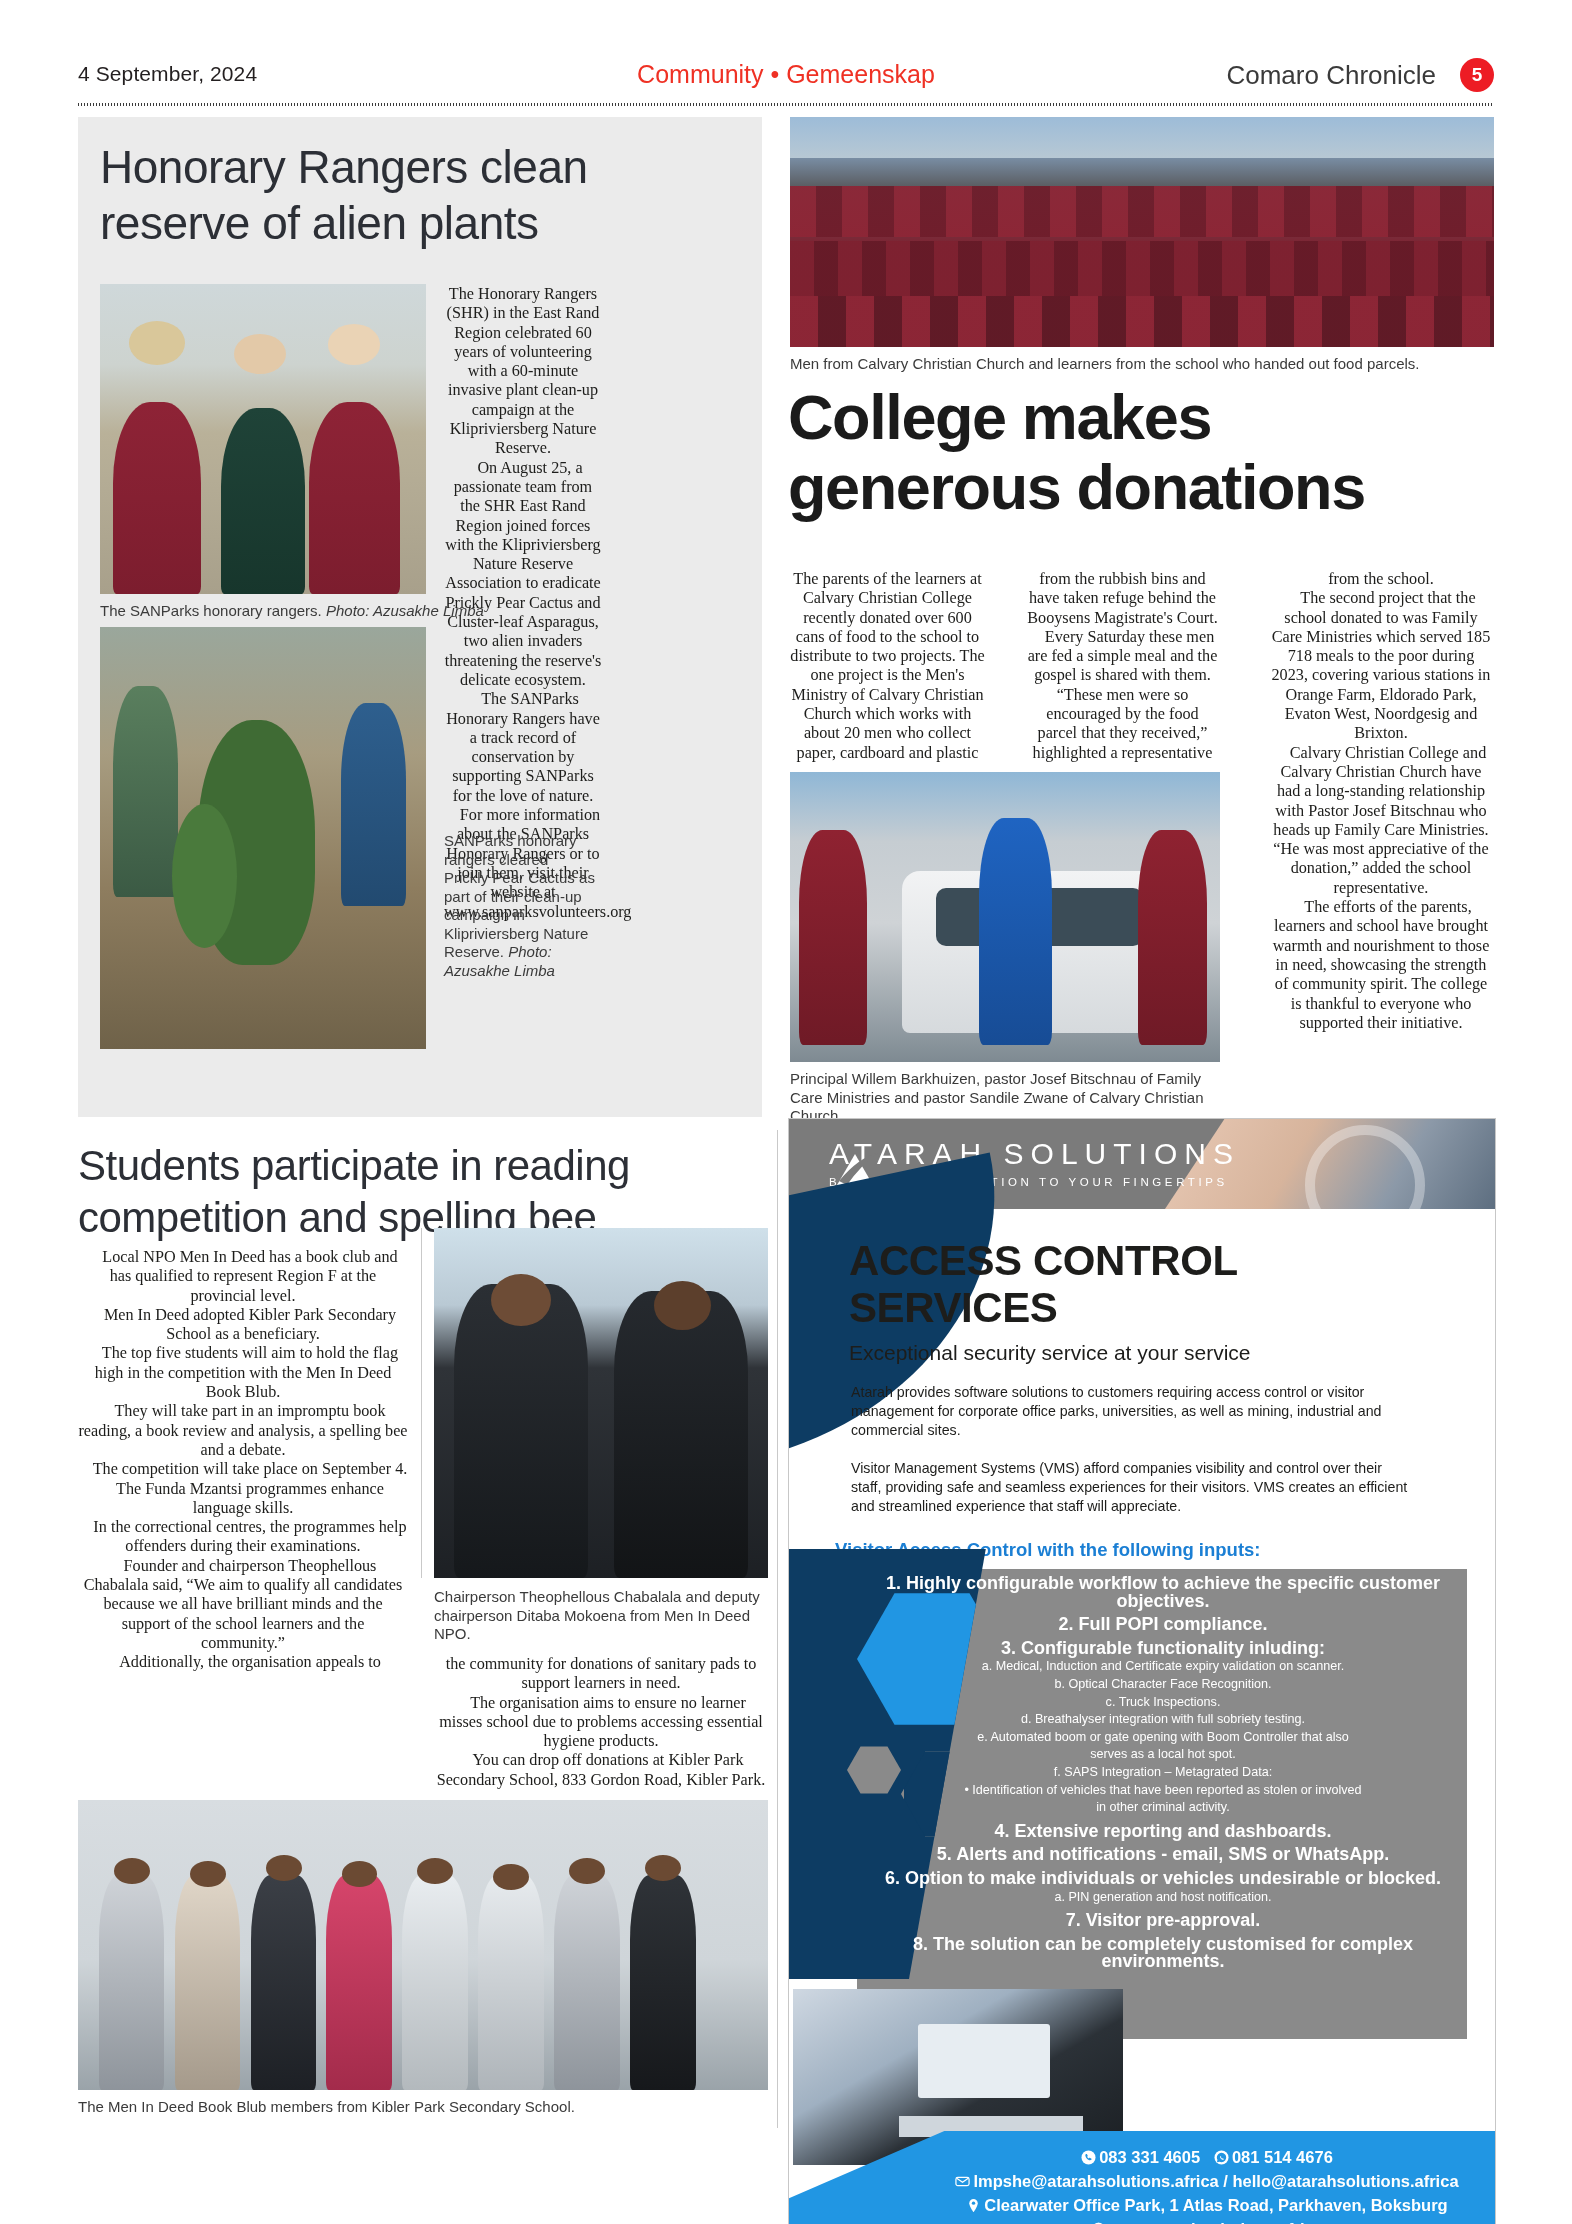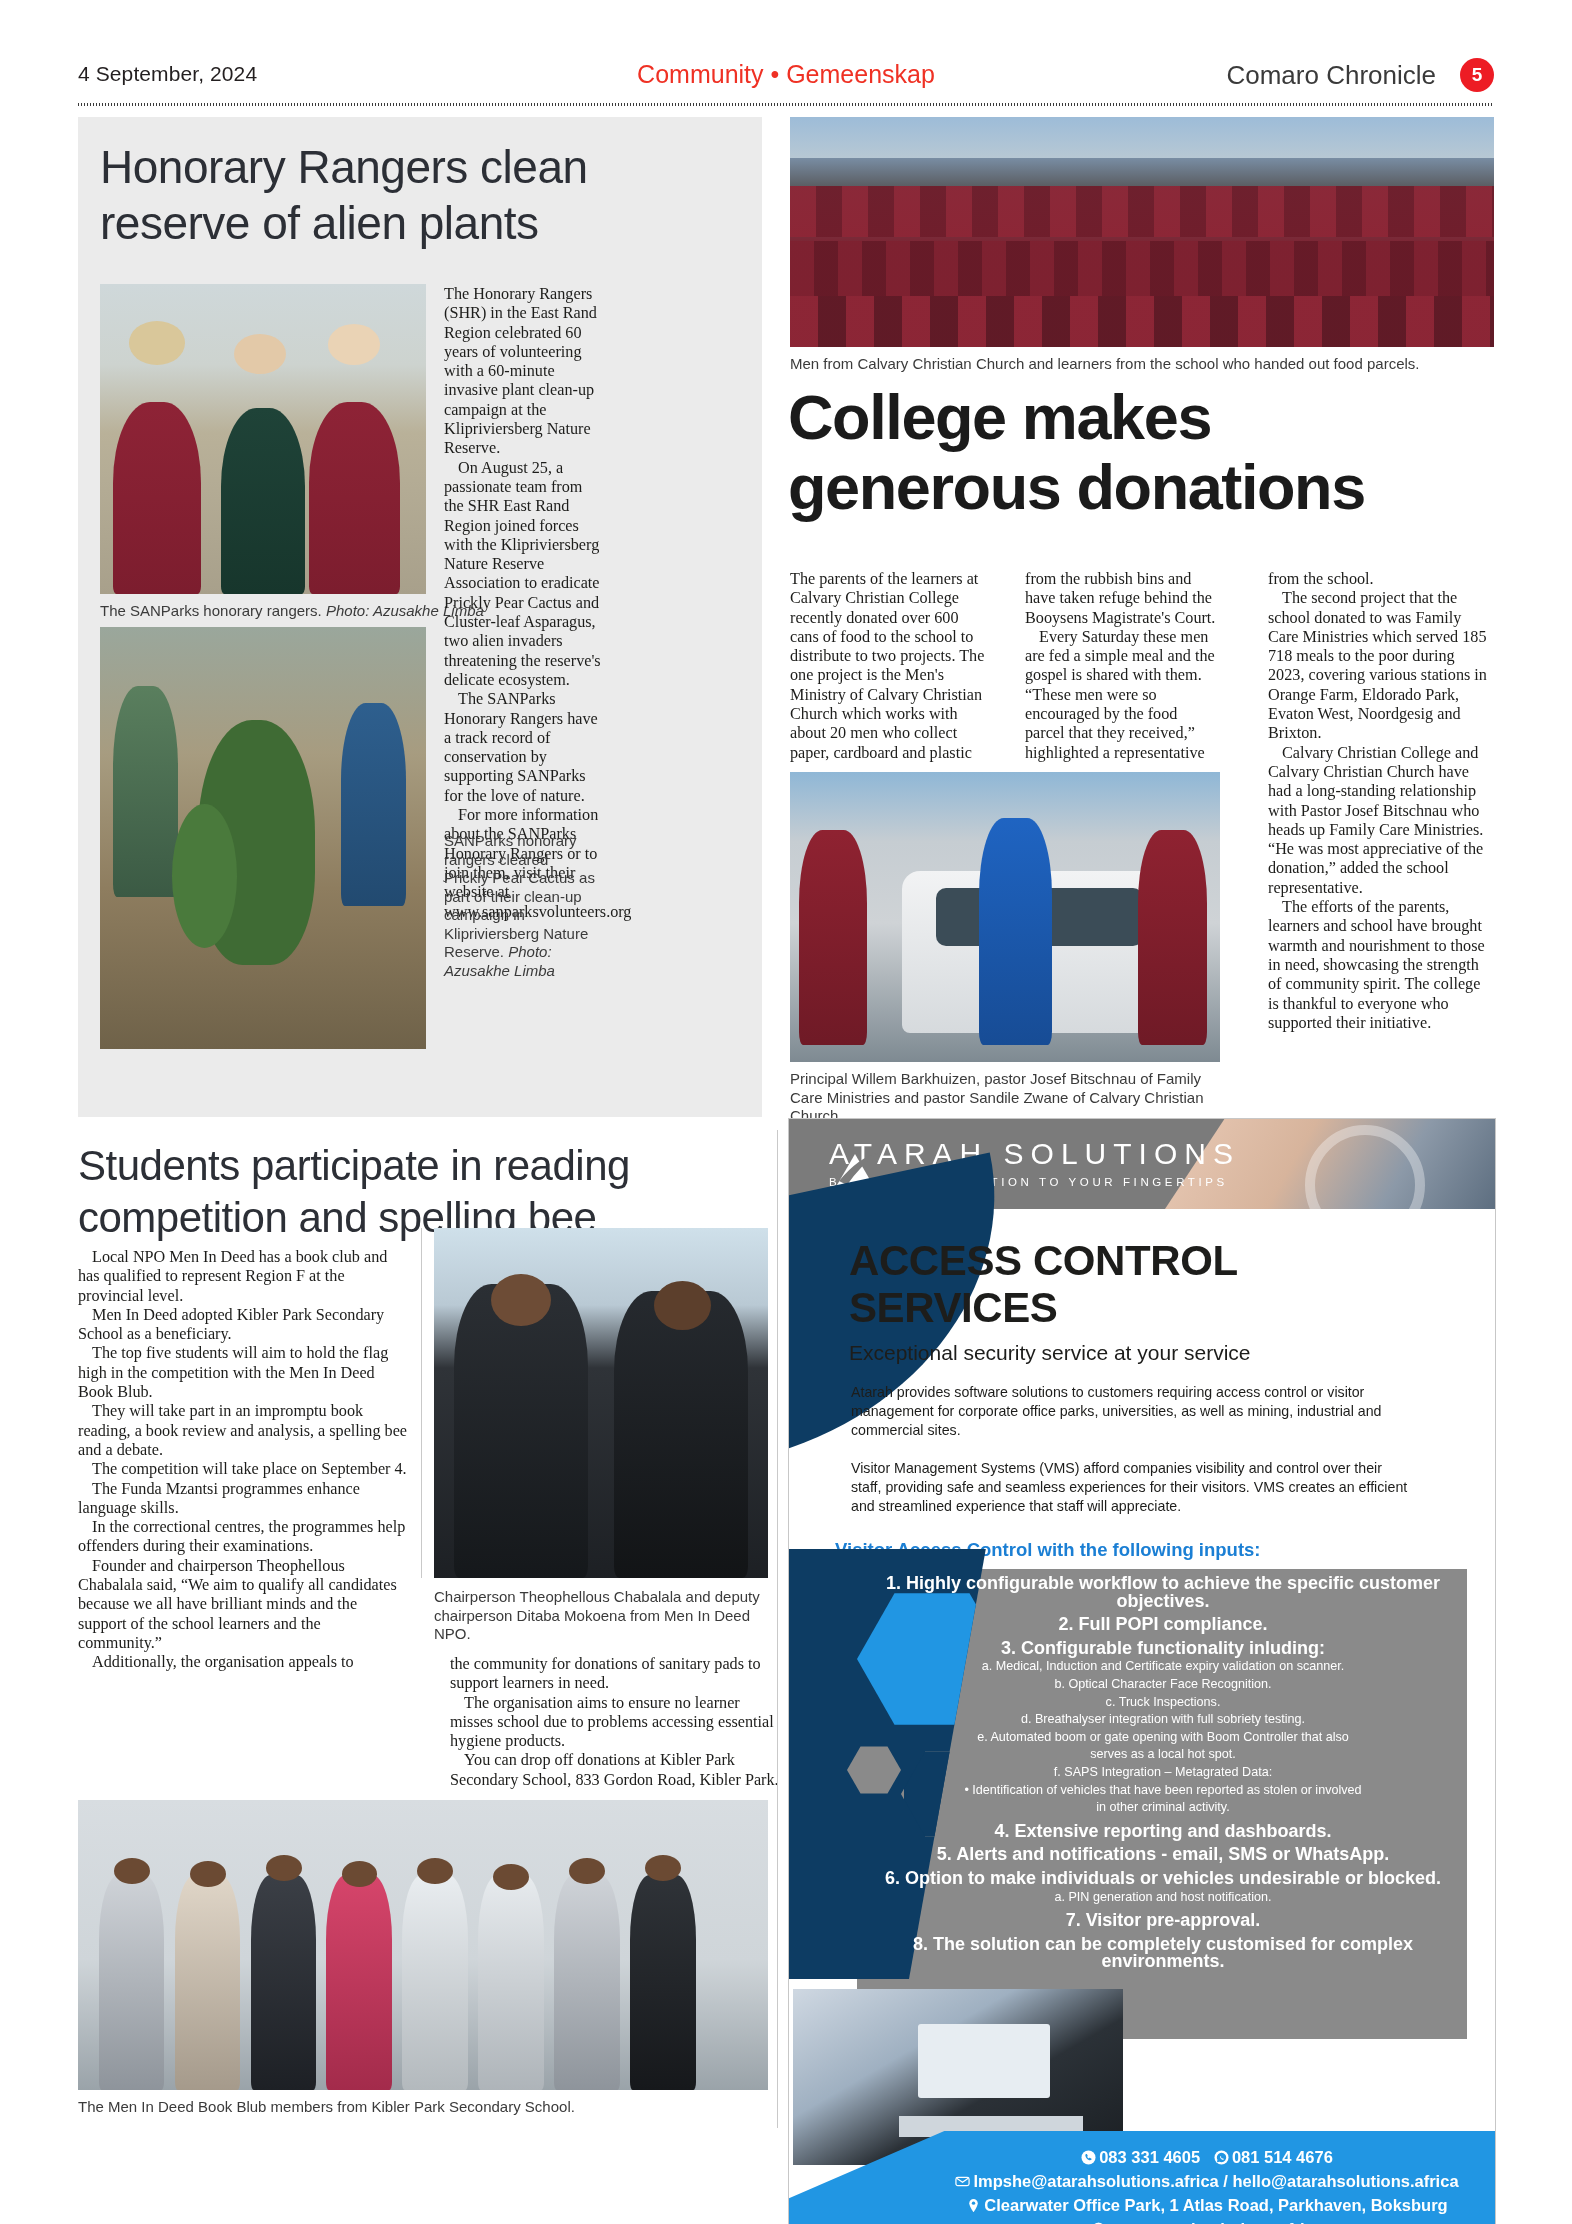--- a/index.html
+++ b/index.html
@@ -45,21 +45,21 @@
   
   .grayblock { background: #ebebeb; }
   .headline {
     font-family: "Liberation Sans", sans-serif;
     font-weight: 400; color: #2c2f36;
     letter-spacing: -0.5px;
   }
   .body-serif {
     font-family: "Liberation Serif", serif;
     font-size: 16.2px; line-height: 19.3px; color: #1d1d1b;
-    text-align: left;
+    text-align: center;
   }
   .body-serif p { text-indent: 14px; }
   .body-serif p.first { text-indent: 0; }
   .caption {
     font-family: "Liberation Sans", sans-serif;
     font-size: 15px; line-height: 18.5px; color: #3b3b3b;
   }
   .caption em { font-style: italic; text-align: center; }
 
   
@@ -140,21 +140,21 @@
   #a2-c2 { position:absolute; left:1025px; top:570px; width:195px; }
   #a2-c3 { position:absolute; left:1268px; top:570px; width:226px; }
   #a2-photo2 { position:absolute; left:790px; top:772px; width:430px; height:290px; }
   #a2-cap2 { position:absolute; left:790px; top:1070px; width:430px; }
 
   
   #a3-head { position:absolute; left:78px; top:1140px; width:700px; font-size:42px; line-height:52px; }
   #a3-c1 { position:absolute; left:78px; top:1248px; width:330px; }
   #a3-photo { position:absolute; left:434px; top:1228px; width:334px; height:350px; }
   #a3-cap { position:absolute; left:434px; top:1588px; width:334px; }
-  #a3-c2 { position:absolute; left:434px; top:1655px; width:334px;margin-left:16px; }
+  #a3-c2 { position:absolute; left:434px; top:1655px; width:334px; }
   #a3-photo2 { position:absolute; left:78px; top:1800px; width:690px; height:290px; }
   #a3-cap2 { position:absolute; left:78px; top:2098px; width:690px; }
 
   
   #ad { position:absolute; left:788px; top:1118px; width:708px; height:1134px;
         border:1px solid #c7c7c7; background:#fff; overflow:hidden; }
   #ad-header { position:absolute; left:0; top:0; width:100%; height:90px; background:#7b7b7b; overflow:hidden; }
   #ad-header .logo { position:absolute; left:40px; top:18px; color:#fff; }
   #ad-header .logo .nm { font-size:30px; letter-spacing:7px; font-weight:400; }
   #ad-header .logo .tag { font-size:11.5px; letter-spacing:3.6px; margin-top:5px; }

